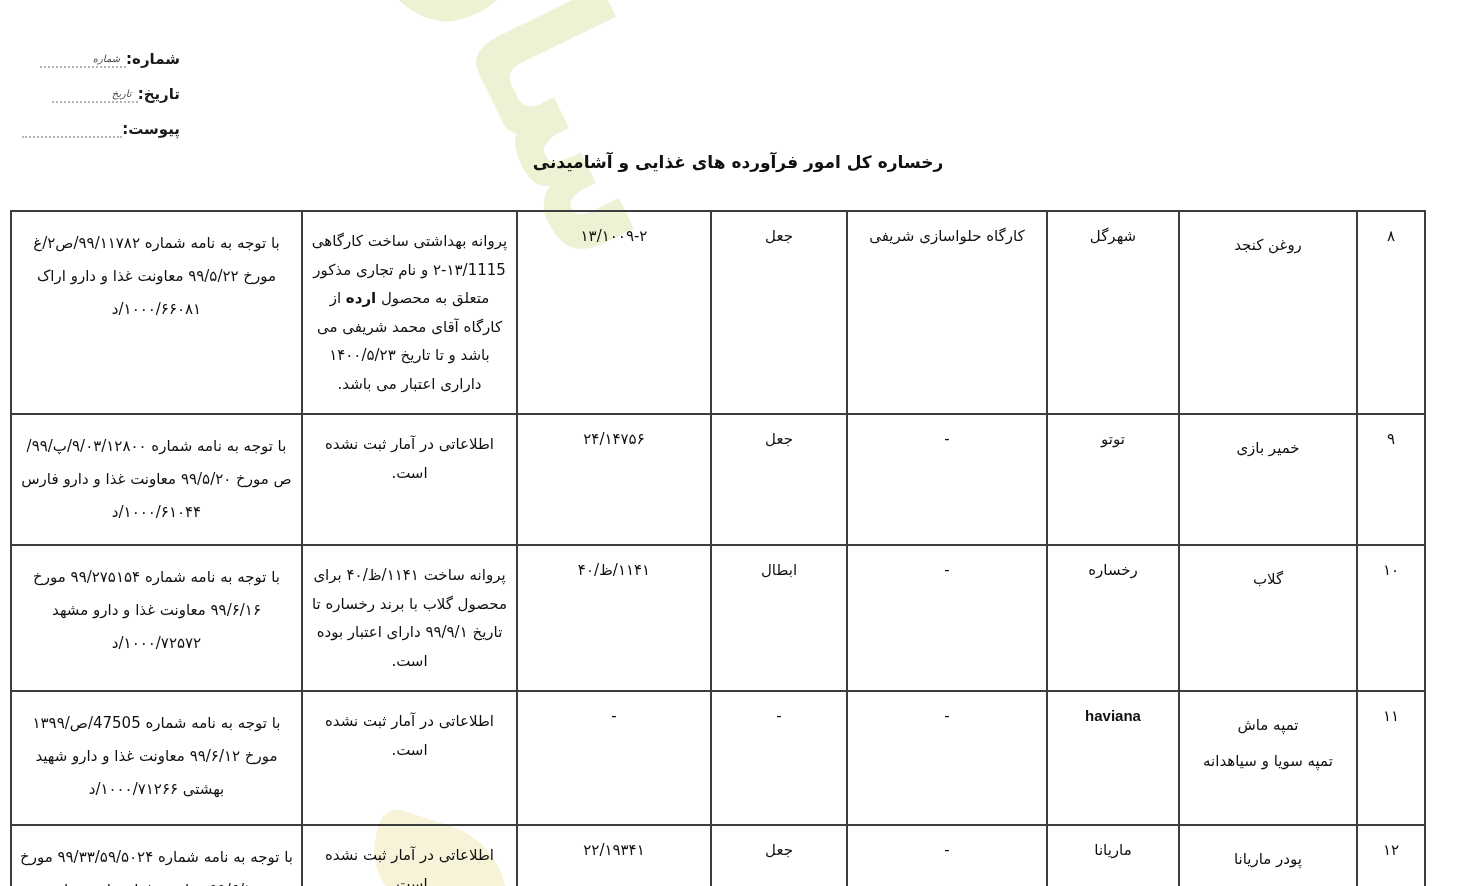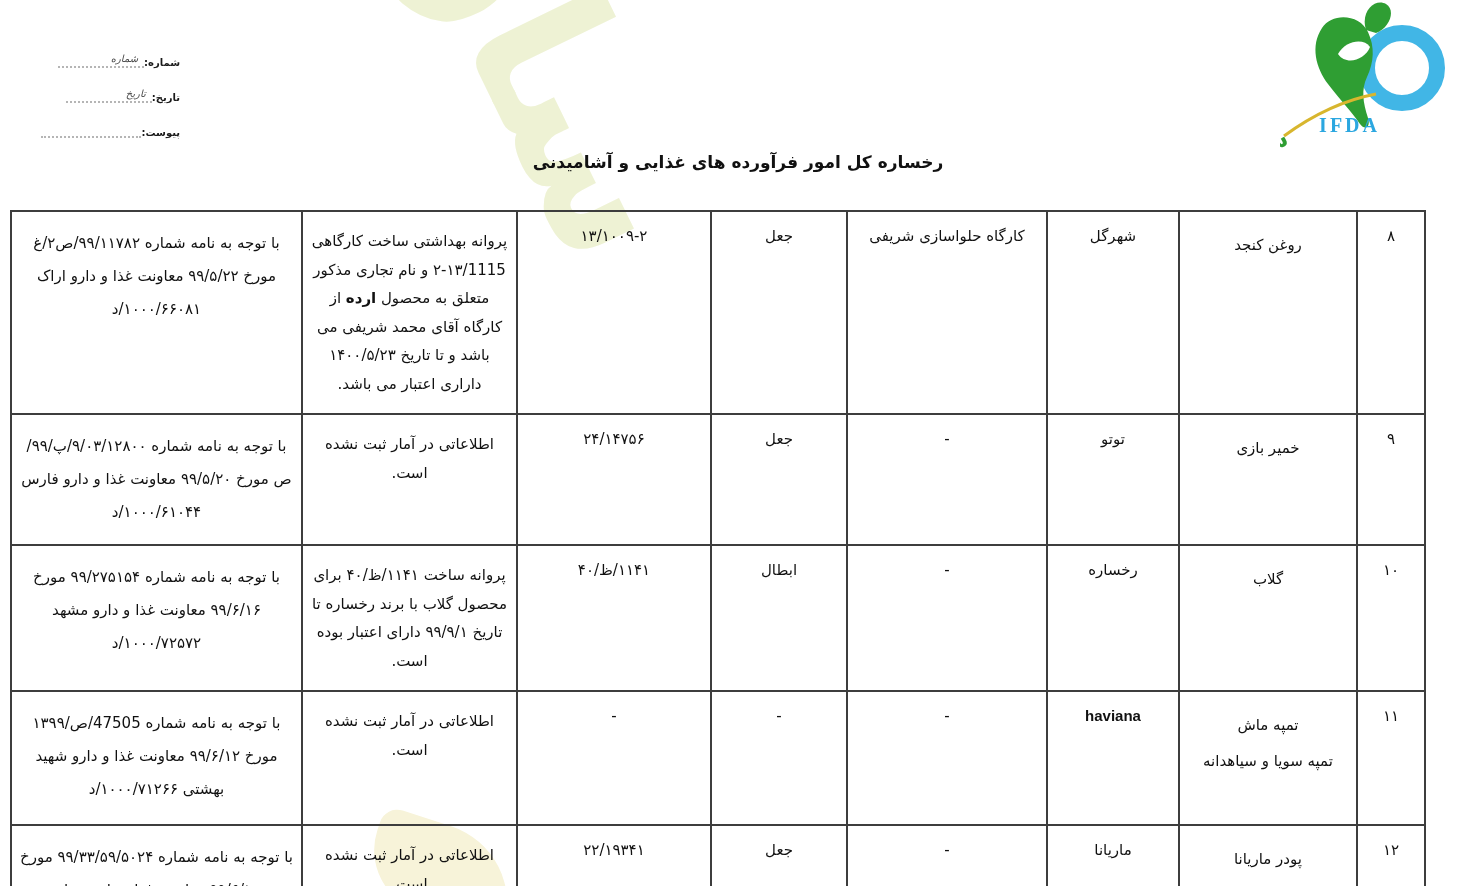--- a/index.html
+++ b/index.html
@@ -19,21 +19,21 @@
   }
   .watermark-blob{
     position:absolute; left:368px; bottom:-30px; width:150px; height:90px;
     background:#f7f3d9; transform:rotate(18deg); border-radius:20px 90px 10px 70px;
     z-index:0;
   }
 
   
   .hdr-left{ position:absolute; top:48px; right:1296px; left:40px; width:175px; z-index:2; }
   .hl-line{ display:flex; align-items:flex-end; justify-content:flex-start; margin-bottom:15px; position:relative; }
-  .hl-label{ font-weight:bold; font-size:10px; white-space:nowrap; }
+  .hl-label{ font-weight:bold; font-size:15px; white-space:nowrap; }
   .hl-dots{ position:relative; flex:0 0 auto; width:86px; border-bottom:2px dotted #b5b5b5; height:20px; margin-left:4px; }
   .hl-ph{ position:absolute; bottom:2px; right:6px; font-size:10px; color:#4c4c4c; font-style:italic; white-space:nowrap; }
   .hl-dots.long{ width:100px; }
 
   
   .hdr-center{ position:absolute; top:10px; left:588px; width:300px; text-align:center; z-index:2; }
   .emblem{ display:block; margin:0 auto 2px auto; }
   .country{ font-size:12px; color:#6e6e6e; margin-top:2px; }
   .ministry{ font-size:13.5px; font-weight:bold; color:#2e2e2e; line-height:1.35; }
 
@@ -87,31 +87,20 @@
         <span class="hl-ph">تاریخ</span>
       </span>
     </div>
     <div class="hl-line">
       <span class="hl-label">پیوست:</span>
       <span class="hl-dots long"></span>
     </div>
   </div>
 
 
-  <div class="hdr-logo">
-    <svg width="190" height="152" viewBox="0 0 190 152" aria-hidden="true">
-      <circle cx="122" cy="66" r="35" fill="none" stroke="#41b6e6" stroke-width="16"></circle>
-      <path fill="#2f9e33" d="M88,30 C80,12 52,10 42,26 C30,44 36,66 48,82 C60,98 72,110 80,122 C85,129 91,125 88,116 C83,100 81,88 87,75 C94,60 95,45 88,30 Z"></path>
-      <path fill="#2f9e33" d="M86,28 C80,8 96,-4 106,2 C116,8 110,26 96,31 Z"></path>
-      <path fill="#ffffff" d="M58,52 C66,38 84,36 90,45 C85,58 66,64 58,52 Z"></path>
-      <path fill="none" stroke="#d8b62e" stroke-width="3" d="M4,134 C34,112 64,98 96,92"></path>
-      <text x="2" y="128" transform="rotate(-30 30 120)" fill="#2f9e33" font-size="22" font-weight="bold" direction="rtl">سازمان غذا و دارو</text>
-      <text x="100" y="130" fill="#2ba7e0" font-size="20" font-weight="bold" letter-spacing="3" font-family="Liberation Serif, DejaVu Serif, serif">IFDA</text>
-    </svg>
-  </div>
 
   <div class="doc-title">رخساره کل امور فرآورده های غذایی و آشامیدنی</div>
 
   <div class="tbl-wrap">
     <table class="main">
       <colgroup>
         <col style="width:68px">
           <col style="width:178px">
           <col style="width:132px">
           <col style="width:200px">

